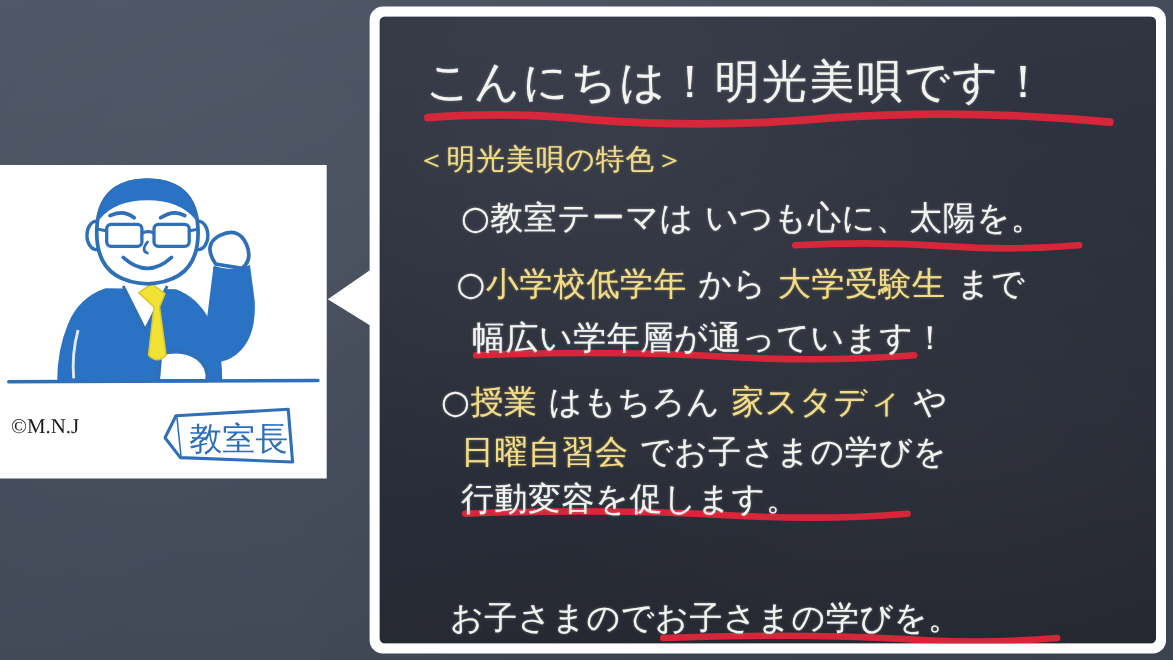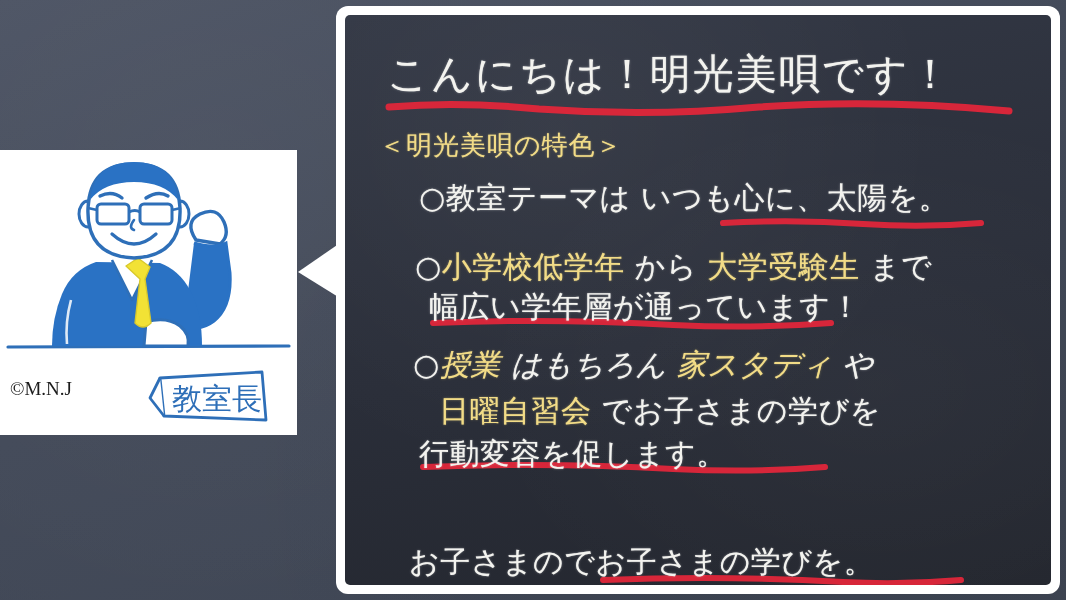--- a/index.html
+++ b/index.html
@@ -208,31 +208,31 @@
       </svg>
 
       <div class="chalk title-line" style="left:42px; top:32px;">こんにちは！明光美唄です！</div>
 
       <div class="chalk yellow sub-line" style="left:34px; top:113px;">＜明光美唄の特色＞</div>
 
       <div class="chalk body-line" style="left:74px; top:163px;">
         <span class="seg">○</span><span class="seg">教室テーマは </span><span class="seg">いつも心に、太陽を</span><span class="seg">。</span>
       </div>
 
-      <div class="chalk body-line" style="left:70px; top:232px;">
+      <div class="chalk body-line" style="left:70px; top:223px;">
         <span class="seg">○</span><span class="seg y">小学校低学年</span><span class="seg"> から </span><span class="seg y">大学受験生</span><span class="seg"> まで</span>
       </div>
       <div class="chalk body-line" style="left:84px; top:272px;">
         <span class="seg">幅広い学年層が通っています！</span>
       </div>
 
-      <div class="chalk body-line" style="left:68px; top:330px;font-style:italic;">
+      <div class="chalk body-line" style="left:56px; top:330px;">
         <span class="seg">○</span><span class="seg y">授業</span><span class="seg"> はもちろん </span><span class="seg y">家スタディ</span><span class="seg"> や</span>
       </div>
-      <div class="chalk body-line" style="left:74px; top:376px;margin-left:20px;">
+      <div class="chalk body-line" style="left:74px; top:376px;">
         <span class="seg y">日曜自習会</span><span class="seg"> でお子さまの学びを</span>
       </div>
       <div class="chalk body-line" style="left:74px; top:419px;">
         <span class="seg">行動変容を促します。</span>
       </div>
 
       <div class="chalk body-line" style="left:64px; top:527px;">
         <span class="seg">お子さまの</span><span class="seg">でお子さまの学びを</span><span class="seg">。</span>
       </div>
 

